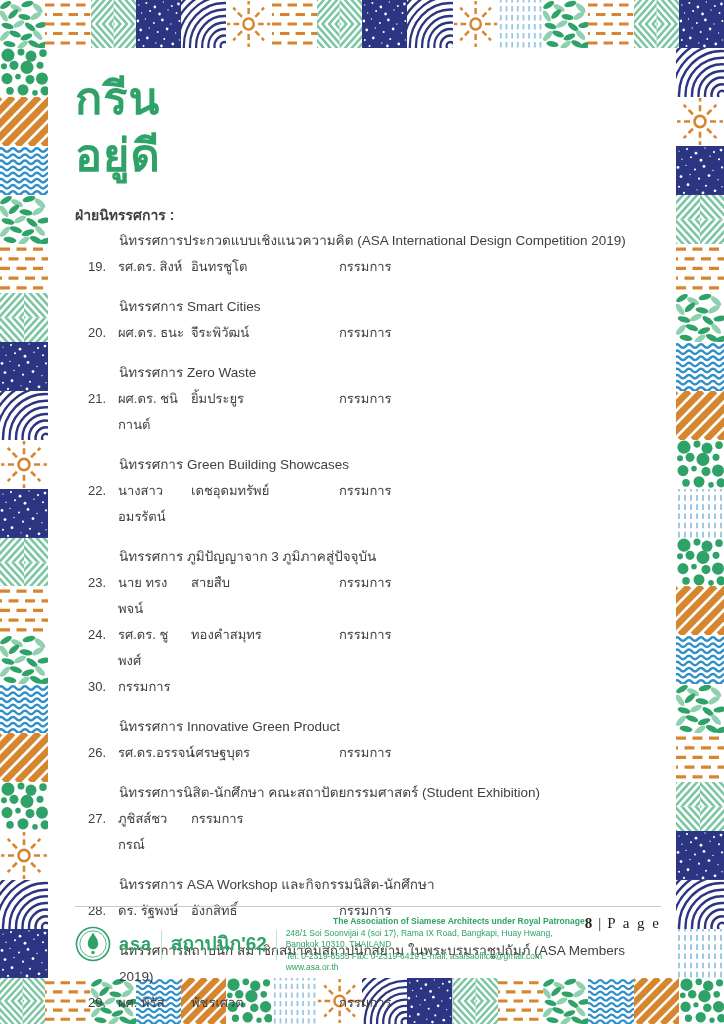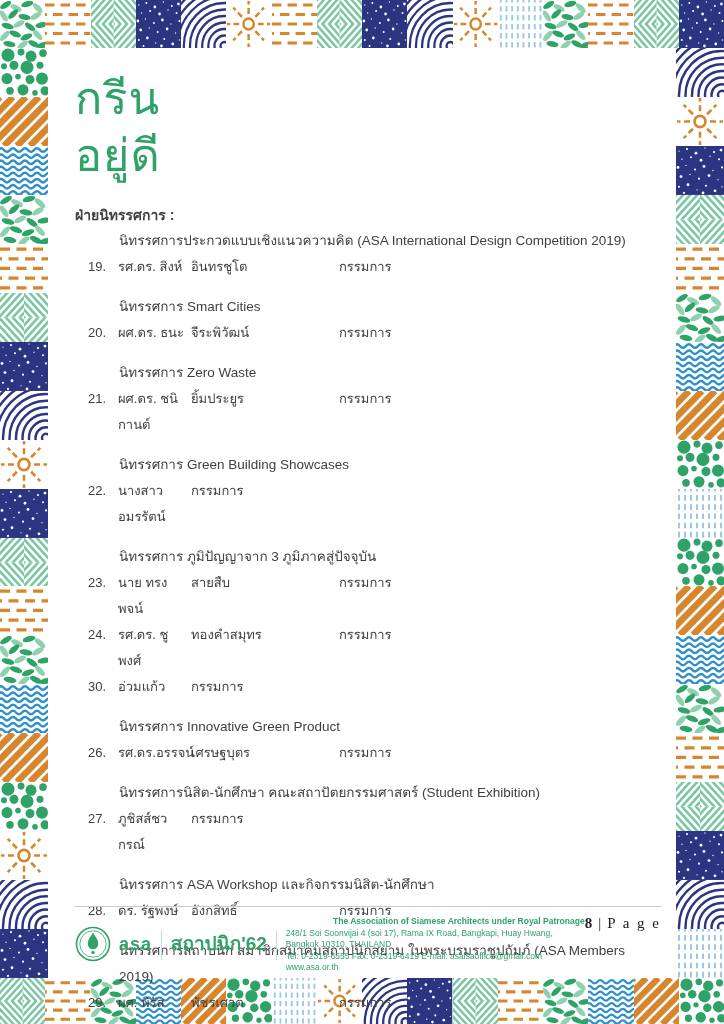--- a/index.html
+++ b/index.html
@@ -13,21 +13,21 @@
   .strip[data-side="top"]{grid-row:1;grid-column:1/4;}
   .strip[data-side="bottom"]{grid-row:3;grid-column:1/4;}
   .strip[data-side="left"]{grid-row:2;grid-column:1;flex-direction:column;}
   .strip[data-side="right"]{grid-row:2;grid-column:3;flex-direction:column;}
   .strip svg.tile{flex:1 1 0;min-width:0;min-height:0;display:block;}
   .strip[data-side="top"] svg.tile,.strip[data-side="bottom"] svg.tile{height:100%;}
   .strip[data-side="left"] svg.tile,.strip[data-side="right"] svg.tile{width:100%;}
 
   
   .content{position:absolute;left:75px;top:70px;width:586px;}
-  .brand-logo{color:#2fa268;font-weight:normal;font-size:45px;line-height:57px;
+  .brand-logo{color:#2fa268;font-weight:bold;font-size:45px;line-height:57px;
               letter-spacing:1px;margin:0 0 18px 0;}
   .doc-heading{font-weight:bold;font-size:14px;line-height:26px;}
   .section{margin-bottom:14px;}
   .sec-title{font-size:13.5px;line-height:26px;margin-left:44px;}
   .crow{display:grid;grid-template-columns:30px 73px 148px auto;
         padding-left:13px;font-size:13px;line-height:26px;}
 
   
   .footer{position:absolute;left:75px;right:63px;top:906px;border-top:1px solid #c9c9c9;
           padding-top:7px;display:flex;align-items:flex-start;}
@@ -1531,40 +1531,40 @@
             <span>ผศ.ดร. ชนิกานต์</span>
             <span>ยิ้มประยูร</span>
             <span>กรรมการ</span>
           </div>
         </div>
         <div class="section">
           <div class="sec-title">นิทรรศการ Green Building Showcases</div>
           <div class="crow">
             <span>22.</span>
             <span>นางสาว อมรรัตน์</span>
+            <span>เดชอุดมทรัพย์</span>
             <span>กรรมการ</span>
           </div>
         </div>
         <div class="section">
           <div class="sec-title">นิทรรศการ ภูมิปัญญาจาก 3 ภูมิภาคสู่ปัจจุบัน</div>
           <div class="crow">
             <span>23.</span>
             <span>นาย ทรงพจน์</span>
             <span>สายสืบ</span>
             <span>กรรมการ</span>
           </div>
           <div class="crow">
             <span>24.</span>
             <span>รศ.ดร. ชูพงศ์</span>
             <span>ทองคำสมุทร</span>
             <span>กรรมการ</span>
           </div>
           <div class="crow">
             <span>30.</span>
-            <span>อ่วมแก้ว</span>
             <span>กรรมการ</span>
           </div>
         </div>
         <div class="section">
           <div class="sec-title">นิทรรศการ Innovative Green Product</div>
           <div class="crow">
             <span>26.</span>
             <span>รศ.ดร.อรรจน์</span>
             <span>เศรษฐบุตร</span>
             <span>กรรมการ</span>

